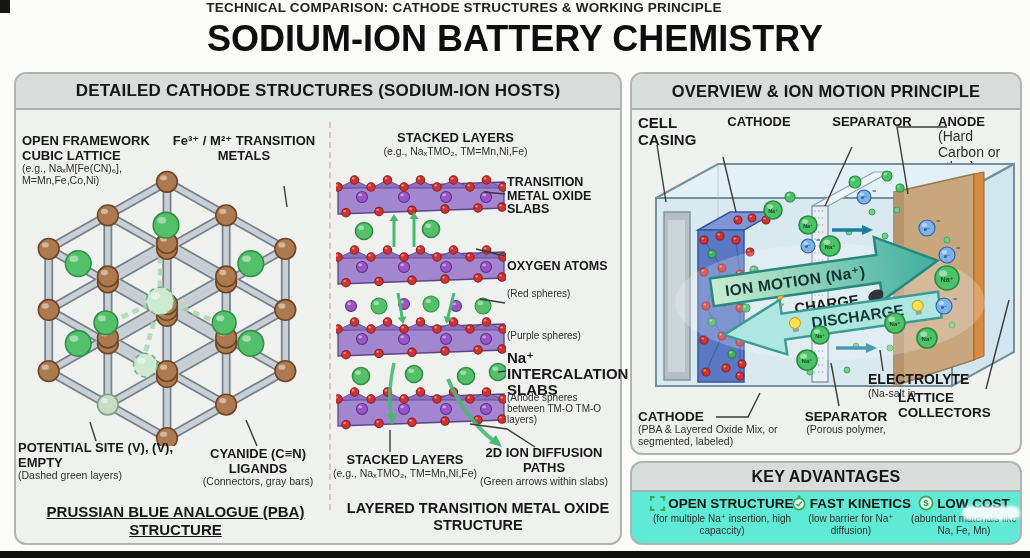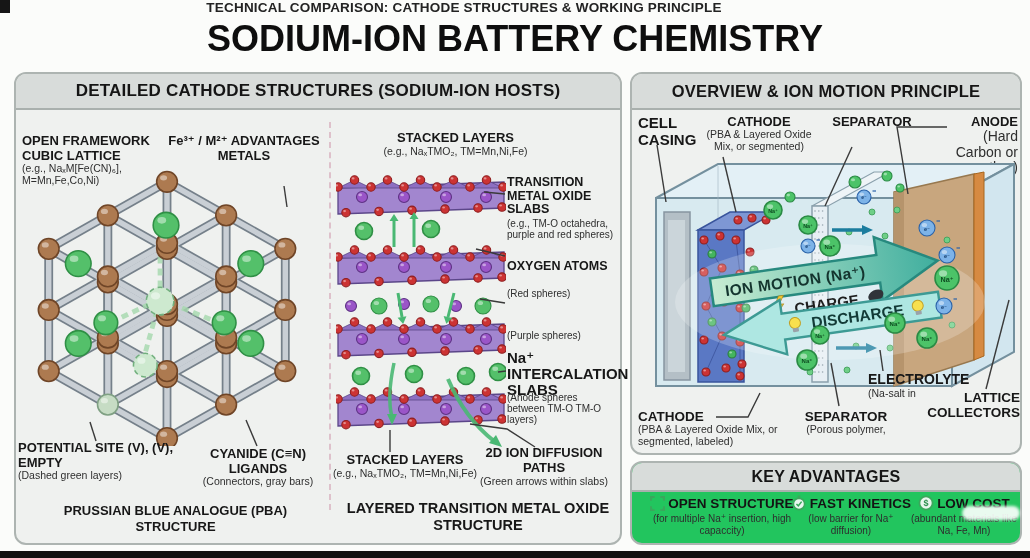--- a/index.html
+++ b/index.html
@@ -6,21 +6,21 @@
   #canvas{position:relative;width:1030px;height:558px;background:#fbfcfa;overflow:hidden;
           font-family:"Liberation Sans","DejaVu Sans",sans-serif;color:#1b1b1b;}
   .abs{position:absolute;}
   .panel{position:absolute;background:#eff1ef;border:2px solid #adb4b1;border-radius:12px;box-sizing:border-box;}
   .panel-header{position:absolute;left:0;right:0;top:0;height:34px;background:#d8dcda;
     border-bottom:2px solid #a9b0ad;border-radius:10px 10px 0 0;display:flex;align-items:center;justify-content:center;
     font-weight:bold;font-size:17px;letter-spacing:.2px;color:#151515;}
   .lbl{font-weight:bold;line-height:1.12;color:#171717;}
   .note{font-weight:normal;line-height:1.12;color:#2e2e2e;}
   .ctr{text-align:center;}
-  .rgt{text-align:right;}
+  .rgt{}
   svg{display:block;}
   .adv-item{position:absolute;text-align:center;}
   .adv-label{font-weight:bold;font-size:13.5px;color:#141414;white-space:nowrap;}
   .adv-note{font-weight:normal;font-size:10px;line-height:1.15;color:#2e2e2e;margin-top:1px;}
   .icon-inline{display:inline-block;vertical-align:-3px;margin-right:3px;}
 </style>
 </head>
 <body>
 
 <div id="canvas">
@@ -31,21 +31,21 @@
   <div class="abs" style="left:0;top:0;width:10px;height:13px;background:#161616;"></div>
   <div class="abs" style="left:0;top:551px;width:1030px;height:7px;background:#111;"></div>
 
   <div class="panel" style="left:14px;top:72px;width:608px;height:473px;">
     <div class="panel-header">DETAILED CATHODE STRUCTURES (SODIUM-ION HOSTS)</div>
   </div>
 
   <div class="abs lbl" style="left:22px;top:134px;width:168px;font-size:13px;">OPEN FRAMEWORK CUBIC LATTICE</div>
   <div class="abs note" style="left:22px;top:163px;width:168px;font-size:10.5px;">(e.g., NaₓM[Fe(CN)₆], M=Mn,Fe,Co,Ni)</div>
 
-  <div class="abs lbl ctr" style="left:168px;top:134px;width:152px;font-size:13px;">Fe³⁺ / M²⁺ ADVANTAGES METALS</div>
+  <div class="abs lbl ctr" style="left:168px;top:134px;width:152px;font-size:13px;">Fe³⁺ / M²⁺ TRANSITION METALS</div>
 
   <svg id="lattice" class="abs" style="left:22px;top:168px;" width="290" height="278" viewBox="0 0 290 282">
       <line x1="145" y1="14" x2="205" y2="48" stroke="#75808a" stroke-width="9" stroke-linecap="round"></line>
       <line x1="145" y1="14" x2="85" y2="48" stroke="#75808a" stroke-width="9" stroke-linecap="round"></line>
       <line x1="145" y1="14" x2="145" y2="76" stroke="#75808a" stroke-width="9" stroke-linecap="round"></line>
       <line x1="85" y1="48" x2="145" y2="82" stroke="#75808a" stroke-width="9" stroke-linecap="round"></line>
       <line x1="85" y1="48" x2="25" y2="82" stroke="#75808a" stroke-width="9" stroke-linecap="round"></line>
       <line x1="85" y1="48" x2="85" y2="110" stroke="#75808a" stroke-width="9" stroke-linecap="round"></line>
       <line x1="25" y1="82" x2="85" y2="116" stroke="#75808a" stroke-width="9" stroke-linecap="round"></line>
       <line x1="25" y1="82" x2="25" y2="144" stroke="#75808a" stroke-width="9" stroke-linecap="round"></line>
@@ -226,21 +226,21 @@
       <circle cx="123" cy="200" r="12" fill="#cde9cf" stroke="#72b07e" stroke-width="1.6" stroke-dasharray="5 4"></circle>
       <ellipse cx="119.04" cy="195.44" rx="4.08" ry="3.12" fill="#fff" opacity="0.45"></ellipse>
     </svg>
 
   <div class="abs lbl" style="left:18px;top:441px;width:160px;font-size:13px;">POTENTIAL SITE (V), (V), EMPTY</div>
   <div class="abs note" style="left:18px;top:470px;width:160px;font-size:10.5px;">(Dashed green layers)</div>
 
   <div class="abs lbl ctr" style="left:192px;top:447px;width:132px;font-size:13px;">CYANIDE (C≡N) LIGANDS</div>
   <div class="abs note ctr" style="left:192px;top:476px;width:132px;font-size:10.5px;">(Connectors, gray bars)</div>
 
-  <div class="abs lbl ctr" style="left:28px;top:503px;width:295px;font-size:13px;line-height:1.2;">PRUSSIAN BLUE ANALOGUE (PBA) STRUCTURE</div>
+  <div class="abs lbl ctr" style="left:28px;top:503px;width:295px;font-size:15px;line-height:1.2;text-decoration:underline;">PRUSSIAN BLUE ANALOGUE (PBA) STRUCTURE</div>
 
   <div class="abs" style="left:329px;top:122px;height:388px;width:0;border-left:2px dashed #dcb9c5;opacity:.85;"></div>
 
   <div class="abs lbl ctr" style="left:348px;top:131px;width:215px;font-size:13px;">STACKED LAYERS</div>
   <div class="abs note ctr" style="left:348px;top:146px;width:215px;font-size:10.5px;">(e.g., NaₓTMO₂, TM=Mn,Ni,Fe)</div>
 
   <svg id="layers" class="abs" style="left:336px;top:167px;" width="170" height="288" viewBox="0 0 170 288">
       <polygon points="2,21 168,15 168,41 2,47" fill="#a286cf" stroke="#5b4689" stroke-width="1.3"></polygon>
       <polygon points="2,21 18.5,13 35,21" fill="#8d6fc2" stroke="#5b4689" stroke-width="0.8"></polygon>
       <polygon points="35,21 51.5,13 68,21" fill="#8d6fc2" stroke="#5b4689" stroke-width="0.8"></polygon>
@@ -465,21 +465,20 @@
       <ellipse cx="127.195" cy="205.77" rx="2.89" ry="2.21" fill="#fff" opacity="0.45"></ellipse>
       <circle cx="162" cy="205" r="8.5" fill="#54c06a" stroke="#2f8f45" stroke-width="1.6"></circle>
       <ellipse cx="159.195" cy="201.77" rx="2.89" ry="2.21" fill="#fff" opacity="0.45"></ellipse>
       <path d="M58,196 C54,215 52,235 56,250" stroke="#49b873" stroke-width="3.5" fill="none" opacity="0.9"></path>
       <polygon points="56,258 51,247 61,247" fill="#49b873"></polygon>
       <path d="M112,212 C124,240 140,260 158,274" stroke="#49b873" stroke-width="4" fill="none" opacity="0.9"></path>
       <polygon points="166,280 153,276 160,268" fill="#49b873"></polygon>
     </svg>
 
   <div class="abs lbl" style="left:507px;top:176px;width:113px;font-size:12.5px;line-height:1.08;">TRANSITION METAL OXIDE SLABS</div>
-  <div class="abs note" style="left:507px;top:218px;width:110px;font-size:10px;">(e.g., TM-O octahedra, purple and red spheres)</div>
 
   <div class="abs lbl" style="left:507px;top:260px;width:113px;font-size:12.5px;line-height:1.08;">OXYGEN ATOMS</div>
   <div class="abs note" style="left:507px;top:288px;width:110px;font-size:10px;">(Red spheres)</div>
 
   <div class="abs note" style="left:507px;top:330px;width:110px;font-size:10px;">(Purple spheres)</div>
 
   <div class="abs lbl" style="left:507px;top:350px;width:113px;font-size:15px;line-height:1.08;">Na⁺ INTERCALATION SLABS</div>
   <div class="abs note" style="left:507px;top:392px;width:110px;font-size:10px;">(Anode spheres between TM-O TM-O layers)</div>
 
   <div class="abs lbl ctr" style="left:330px;top:453px;width:150px;font-size:13px;">STACKED LAYERS</div>
@@ -489,21 +488,20 @@
   <div class="abs note ctr" style="left:468px;top:476px;width:152px;font-size:10.5px;">(Green arrows within slabs)</div>
 
   <div class="abs lbl ctr" style="left:342px;top:500px;width:272px;font-size:14.5px;line-height:1.2;">LAYERED TRANSITION METAL OXIDE STRUCTURE</div>
 
   <div class="panel" style="left:630px;top:72px;width:392px;height:383px;">
     <div class="panel-header" style="font-size:16.5px;">OVERVIEW &amp; ION MOTION PRINCIPLE</div>
   </div>
 
   <div class="abs lbl" style="left:638px;top:115px;width:64px;font-size:15px;">CELL CASING</div>
   <div class="abs lbl ctr" style="left:700px;top:115px;width:118px;font-size:13px;">CATHODE</div>
-  <div class="abs note ctr" style="left:700px;top:129px;width:118px;font-size:10.5px;">(PBA &amp; Layered Oxide Mix, or segmented)</div>
   <div class="abs lbl ctr" style="left:826px;top:115px;width:92px;font-size:13px;">SEPARATOR</div>
   <div class="abs lbl rgt" style="left:938px;top:115px;width:80px;font-size:13px;">ANODE</div>
   <div class="abs note rgt" style="left:938px;top:129px;width:80px;font-size:14px;">(Hard Carbon or other)</div>
 
   <svg id="battery" class="abs" style="left:642px;top:150px;" width="378" height="248" viewBox="0 0 378 248">
     <defs>
       <linearGradient id="ionGrad" x1="0" y1="0" x2="1" y2="0">
         <stop offset="0" stop-color="#c8ecd2"></stop>
           <stop offset="1" stop-color="#3fae9e"></stop>
       </linearGradient>
@@ -757,21 +755,21 @@
   <div class="abs note" style="left:638px;top:424px;width:160px;font-size:10.5px;">(PBA &amp; Layered Oxide Mix, or segmented, labeled)</div>
 
   <div class="abs lbl ctr" style="left:796px;top:409px;width:100px;font-size:13.5px;">SEPARATOR</div>
   <div class="abs note ctr" style="left:796px;top:424px;width:100px;font-size:10.5px;">(Porous polymer,</div>
 
   <div class="abs lbl" style="left:868px;top:372px;width:125px;font-size:14px;">ELECTROLYTE</div>
   <div class="abs note" style="left:868px;top:388px;width:70px;font-size:10.5px;">(Na-salt in</div>
 
   <div class="abs lbl rgt" style="left:898px;top:390px;width:122px;font-size:13.5px;line-height:1.12;">LATTICE COLLECTORS</div>
 
-  <div class="panel" style="left:630px;top:461px;width:392px;height:84px;background:#22c55e;">
+  <div class="panel" style="left:630px;top:461px;width:392px;height:84px;background:#5eead4;">
     <div class="panel-header" style="height:27px;font-size:16px;border-radius:10px 10px 0 0;">KEY ADVANTAGES</div>
   </div>
 
   <div class="adv-item" style="left:636px;top:494px;width:172px;">
     <span class="adv-label"><svg class="icon-inline" width="15" height="15" viewBox="0 0 16 16">
           <path d="M1,5 V1 H5 M11,1 H15 V5 M15,11 V15 H11 M5,15 H1 V11" fill="none" stroke="#3aa85c" stroke-width="2"></path>
           <circle cx="1.5" cy="1.5" r="1.4" fill="#3aa85c"></circle>
           <circle cx="14.5" cy="1.5" r="1.4" fill="#3aa85c"></circle>
           <circle cx="1.5" cy="14.5" r="1.4" fill="#3aa85c"></circle>
           <circle cx="14.5" cy="14.5" r="1.4" fill="#3aa85c"></circle>

